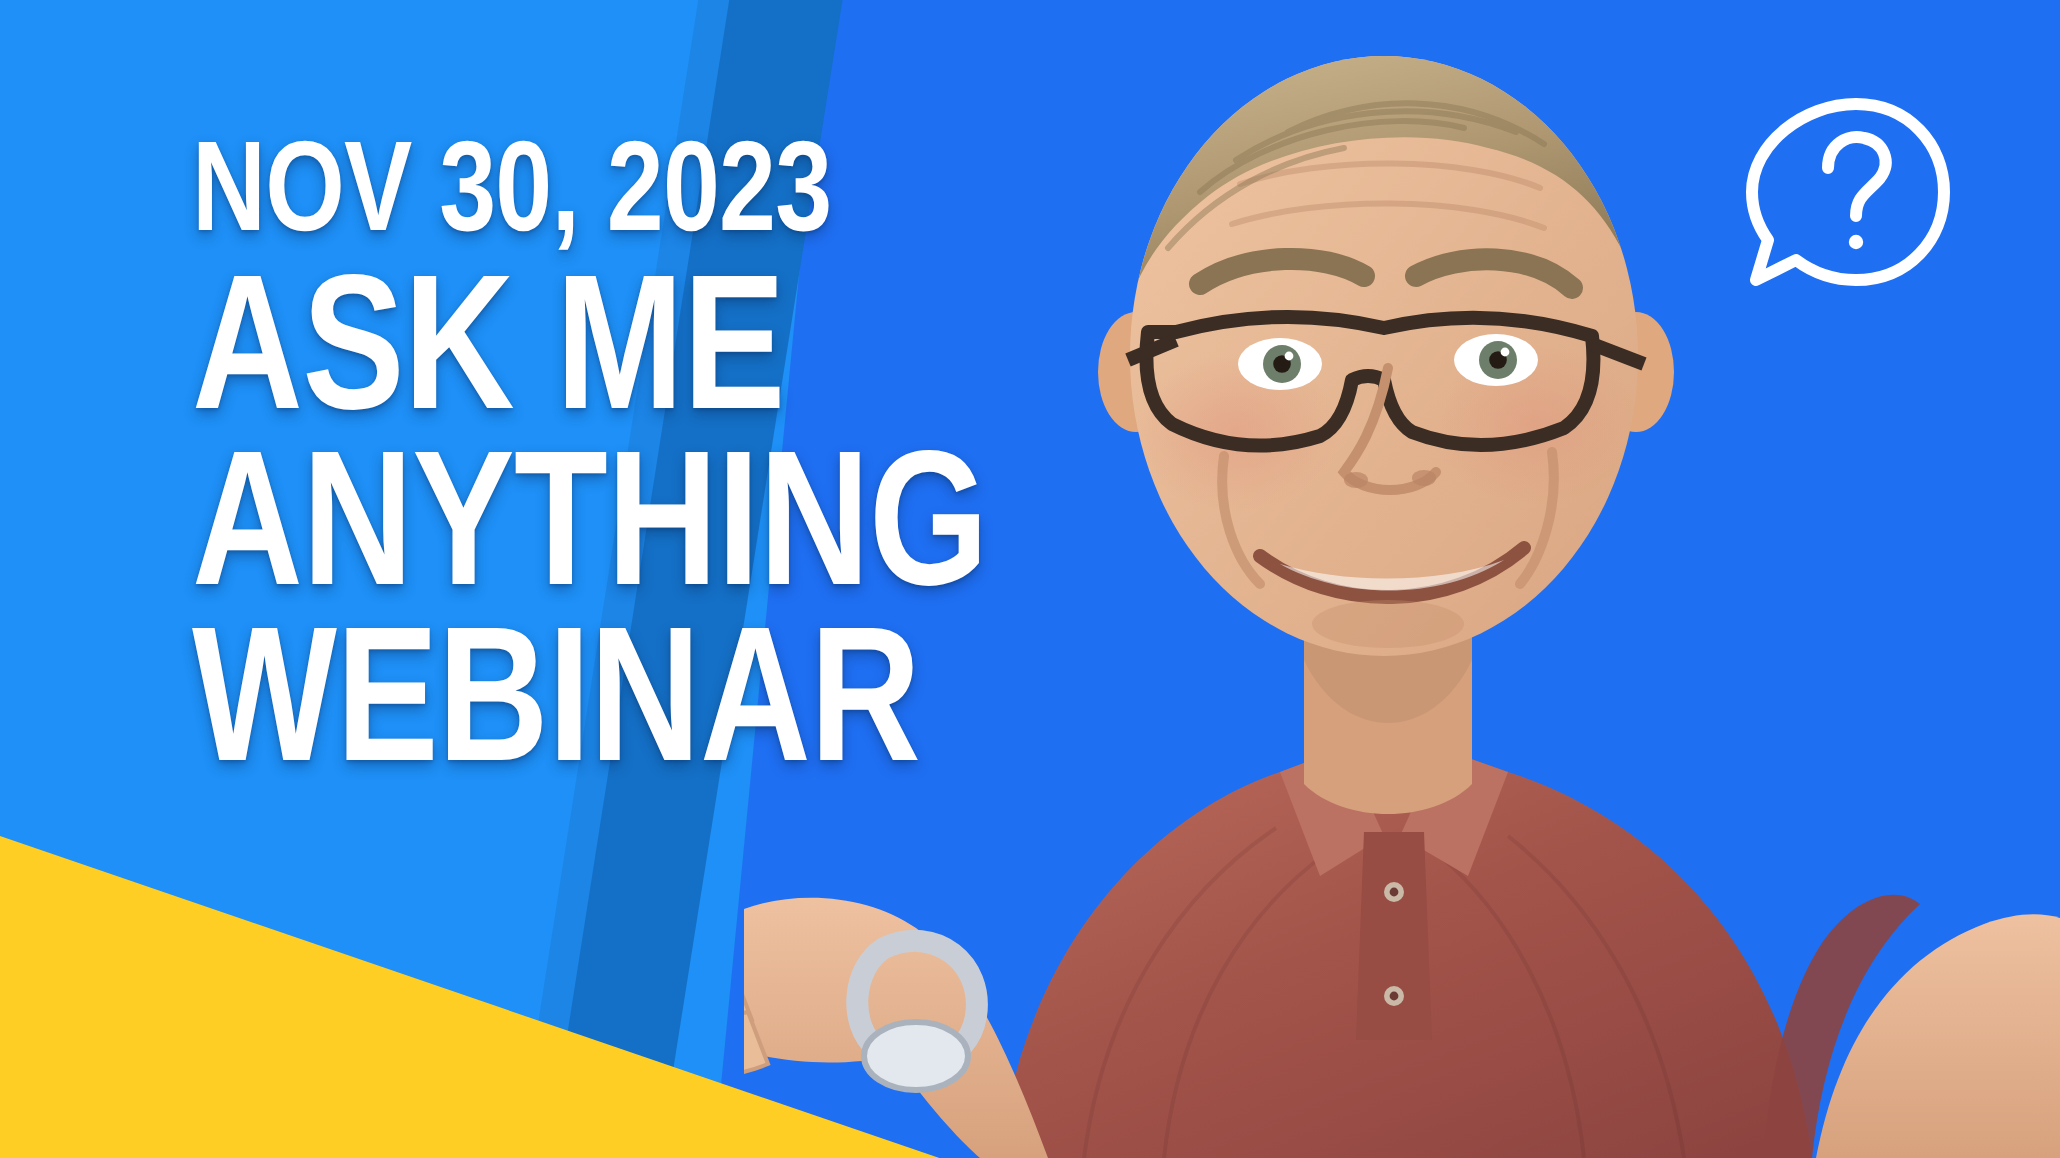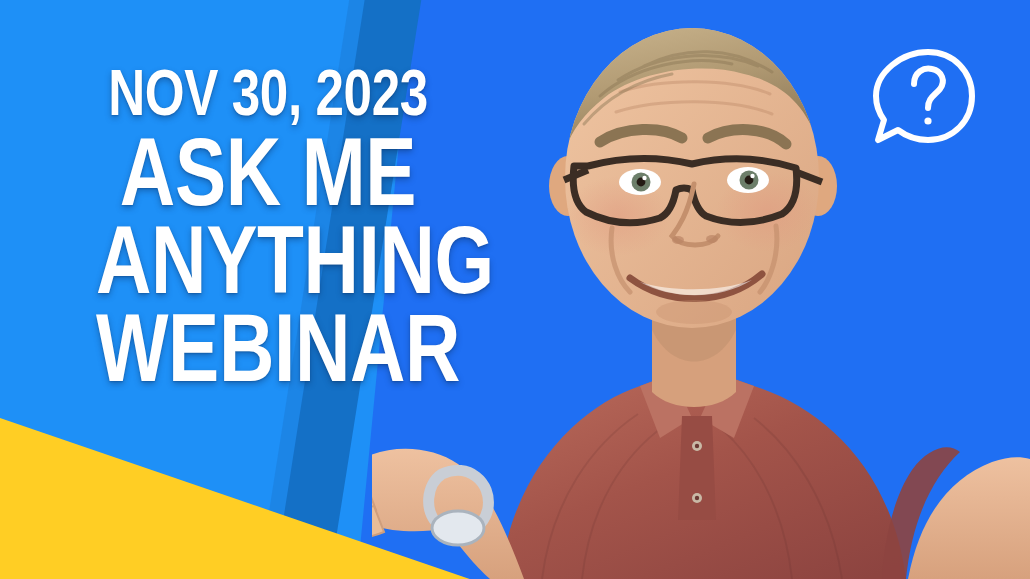--- a/index.html
+++ b/index.html
@@ -6,21 +6,20 @@
   html,body{margin:0;padding:0;background:#222;}
   *{box-sizing:border-box;}
 
   #thumb{
     position:relative;
     width:1030px;height:579px;
     overflow:hidden;
     font-family:"Liberation Sans", sans-serif;
     background:#1e90f7;
     user-select:none;
-    text-align:center;
   }
 
   
   .bg{position:absolute;inset:0;}
 
   .bg-left-blue{
     position:absolute;left:0;top:0;width:100%;height:100%;
     background:#1e90f7;
   }
   

